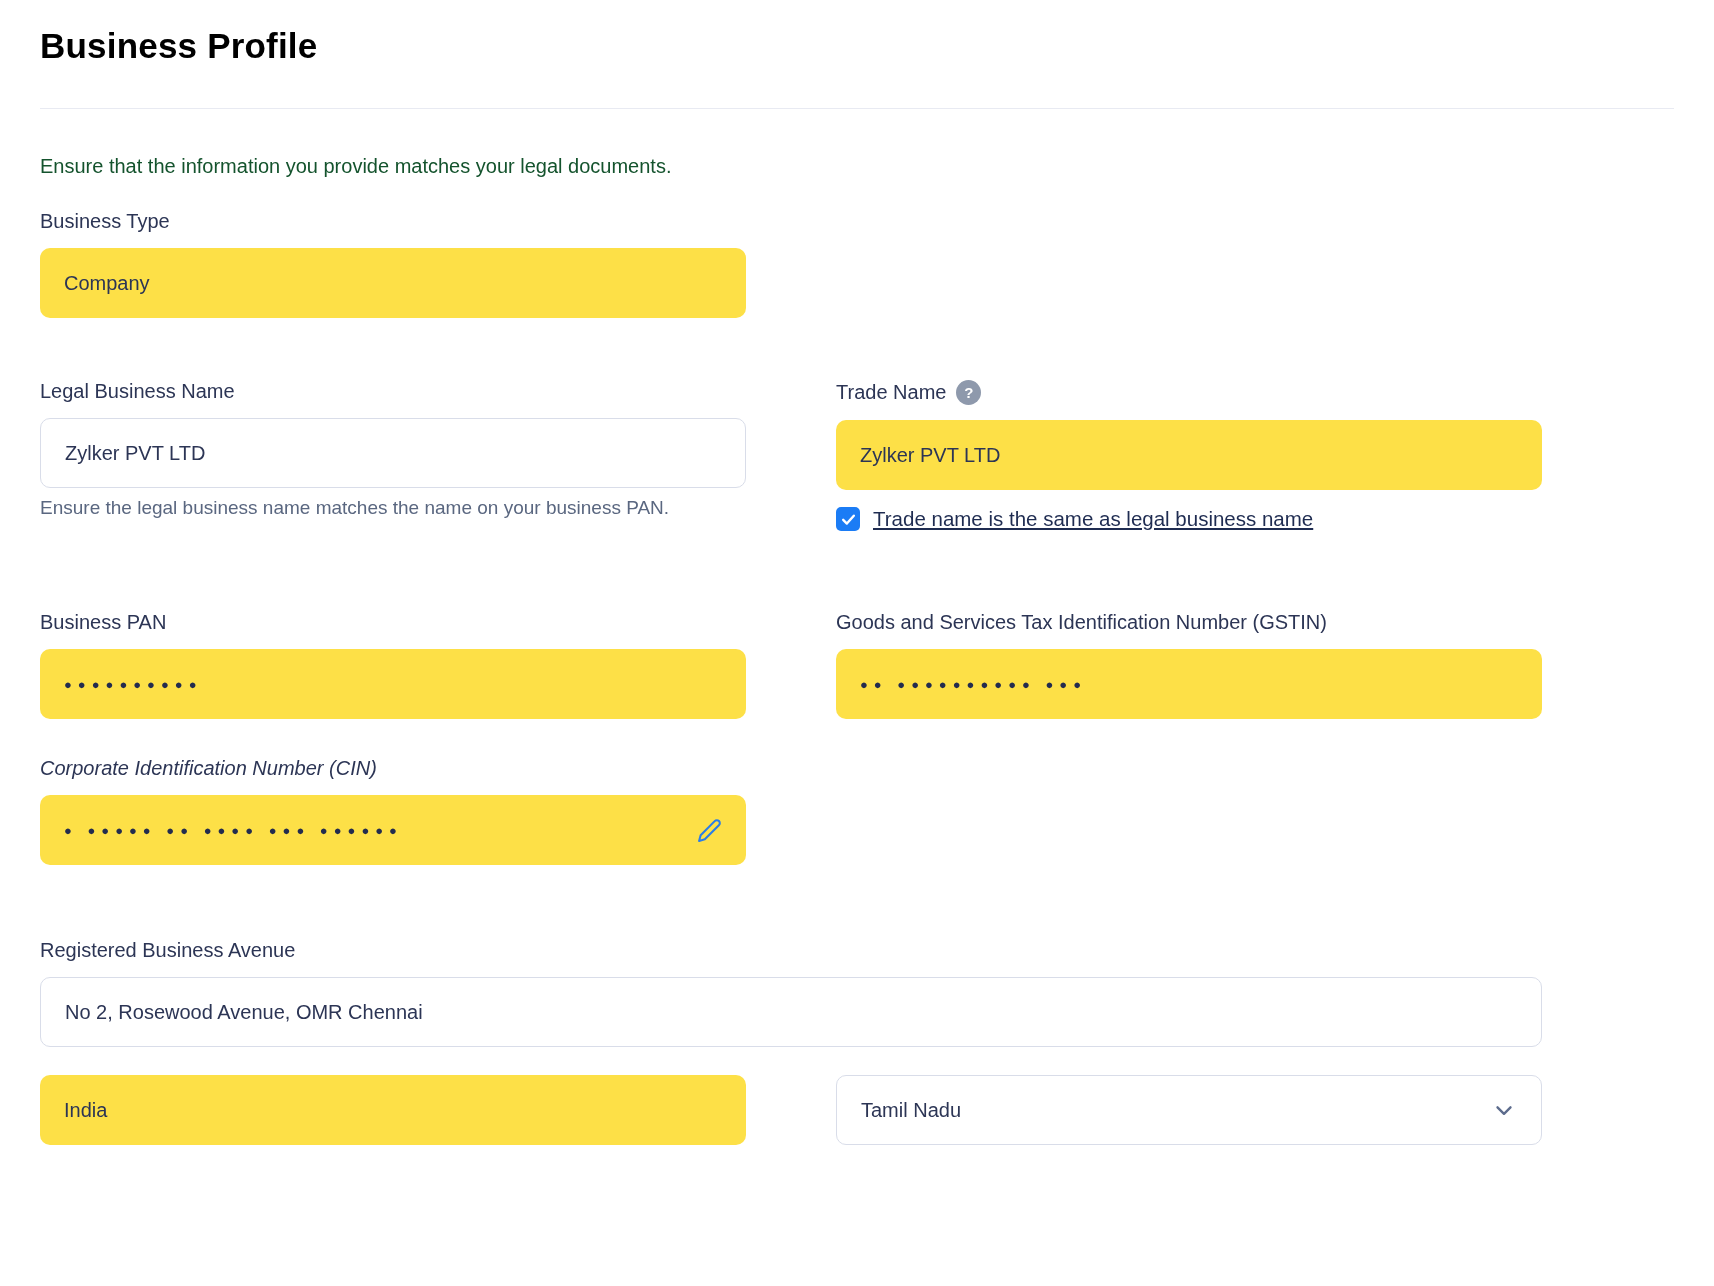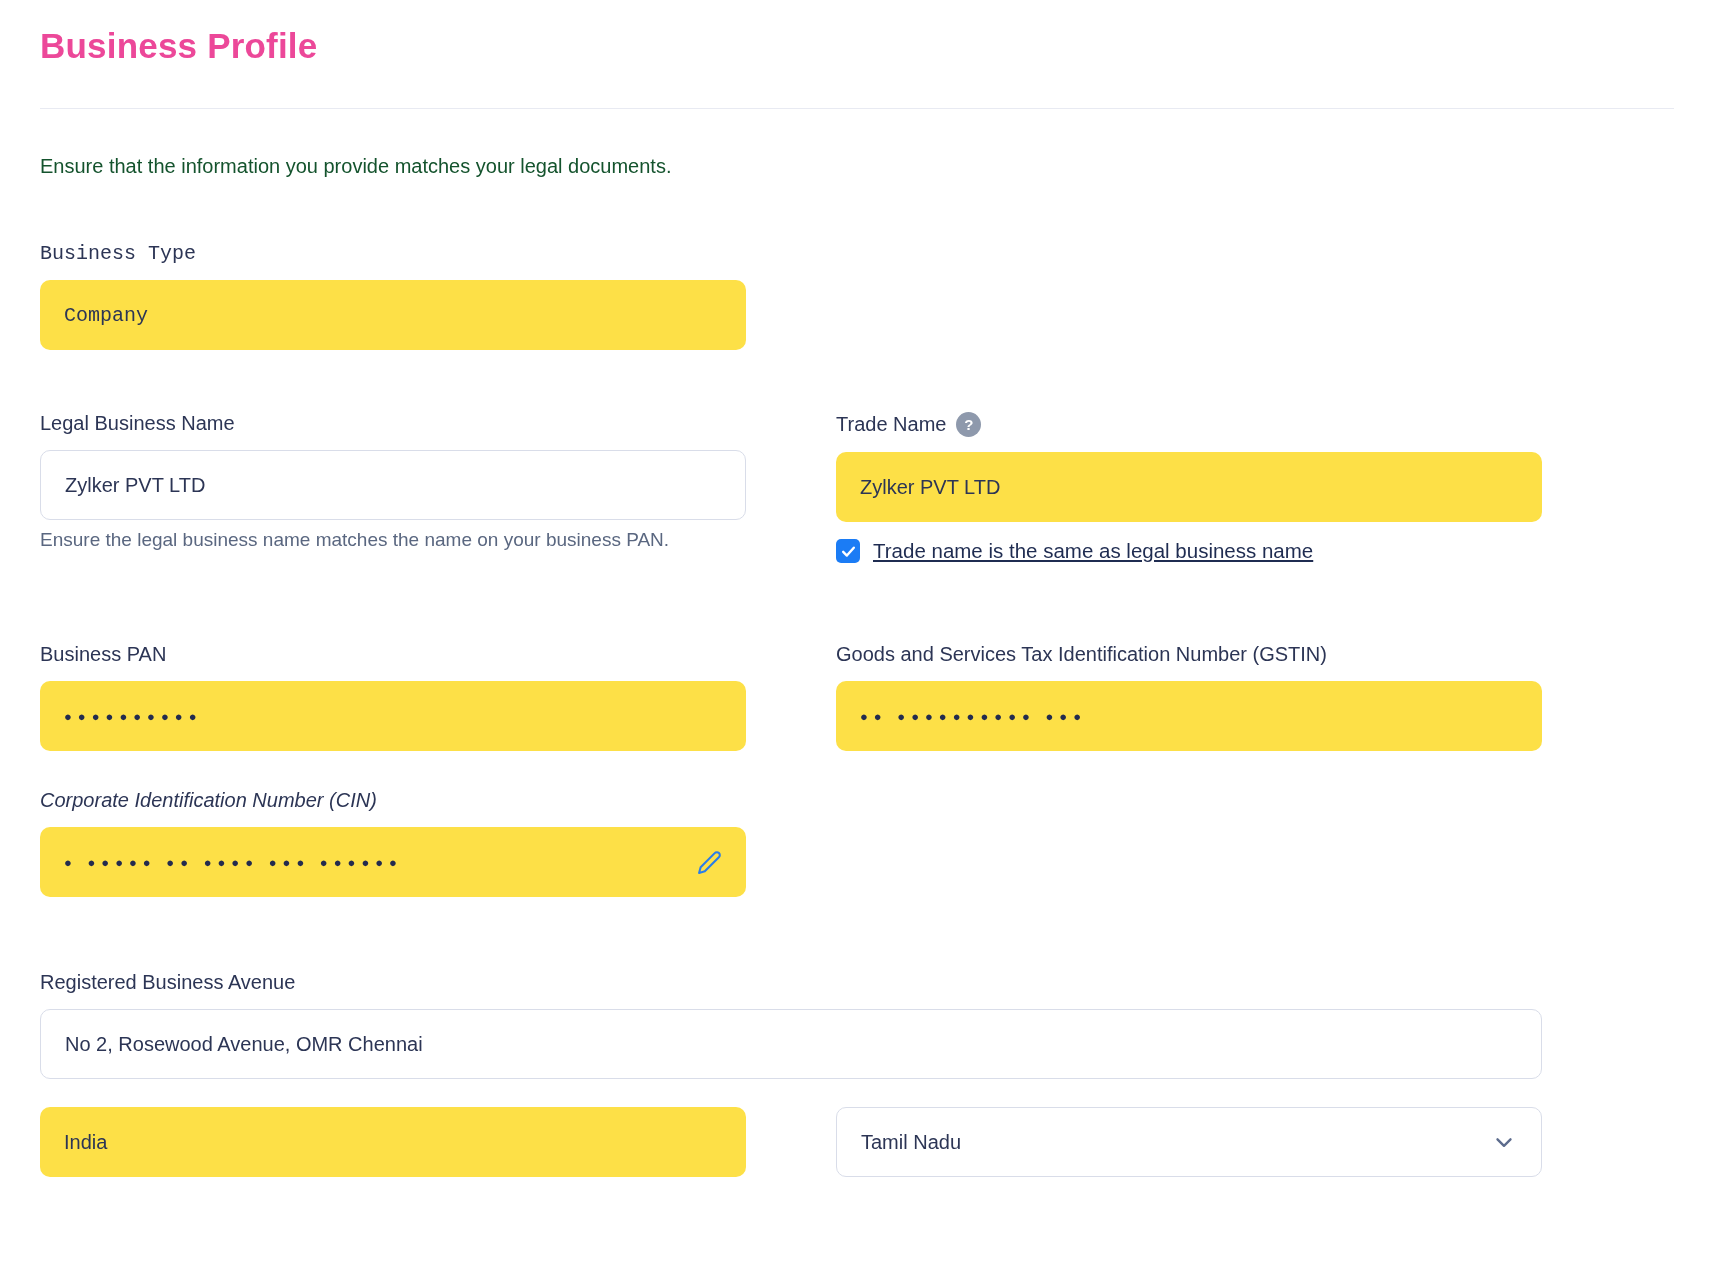--- a/index.html
+++ b/index.html
@@ -10,21 +10,21 @@
     font-family: "Liberation Sans", sans-serif;
     color: #2c3555;
     overflow: hidden;
     position: relative;
   }
   .content { padding: 0 40px; }
 
   h1.page-title {
     margin: 0; padding-top: 26px;
     font-size: 35px; font-weight: 600;
-    color: #ec4899; letter-spacing: 0.2px;
+    color: #000000; letter-spacing: 0.2px;
   }
   .divider { height: 1px; background: #e8eaf2; margin-top: 42px; }
 
   .intro { margin-top: 46px; font-size: 20px; color: #14532d; }
 
   .cols {
     display: grid;
     grid-template-columns: 706px 706px;
     column-gap: 90px;
     align-items: start;
@@ -69,21 +69,21 @@
     font-size: 15px; font-weight: 700;
     display: flex; align-items: center; justify-content: center;
     cursor: pointer;
   }
   .edit-btn {
     margin-left: auto; background: none; border: none; padding: 0;
     cursor: pointer; display: flex; align-items: center;
   }
   .chevron { margin-left: auto; display: flex; align-items: center; }
 
-  #sec-business-type { margin-top: 64px; font-family: Liberation Mono, monospace; }
+  #sec-business-type { margin-top: 32px; }
   #sec-names { margin-top: 62px; }
   #sec-tax { margin-top: 80px; }
   #sec-cin { margin-top: 38px; font-style: italic; }
   #sec-address { margin-top: 74px; }
   #sec-geo { margin-top: 28px; }
 
   .bottom-fade {
     position: absolute; left: 0; right: 0; bottom: 0; height: 70px;
     background: linear-gradient(to bottom, rgba(255,255,255,0), #ffffff 85%);
     pointer-events: none;

